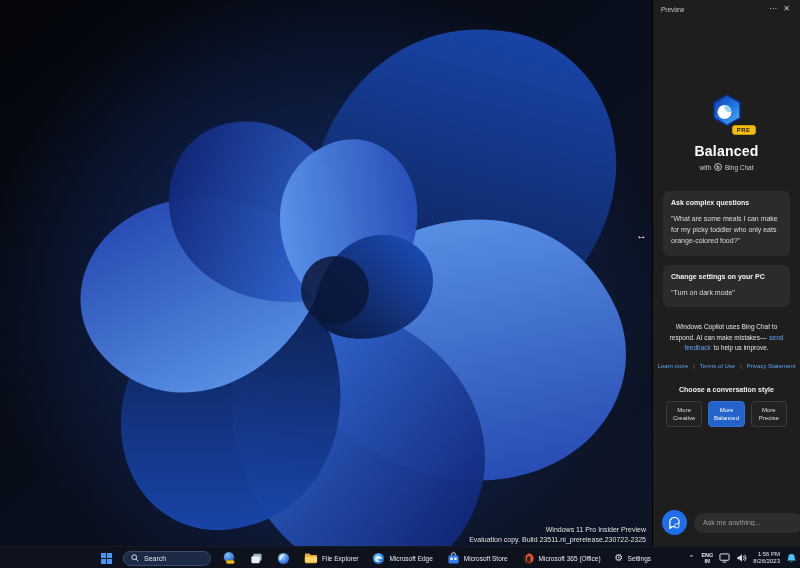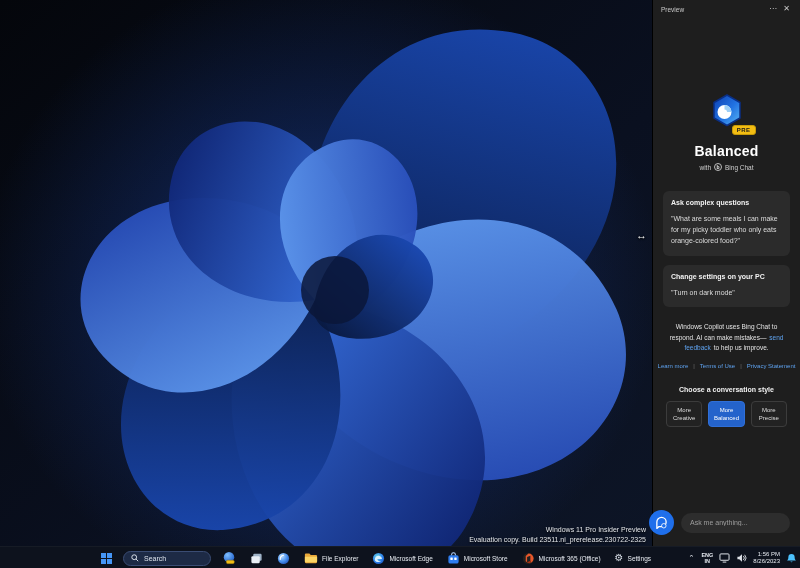--- a/index.html
+++ b/index.html
@@ -43,21 +43,21 @@
   .disc-link { color:#5ea2ef; cursor:pointer; margin:0 1px; }
   .footer-links { margin-top:9px; display:flex; justify-content:center; align-items:center;
     gap:5px; font-size:6px; }
   .footer-links a { color:#5ea2ef; text-decoration:none; cursor:pointer; }
   .flink-sep { color:#6f6f6f; }
   .style-title { margin-top:17px; text-align:center; font-size:7px; font-weight:bold; color:#efefef; }
   .style-buttons { display:flex; gap:6px; padding:0 13px; margin-top:8px; }
   .style-btn { flex:1; background:#222; border:1px solid #3c3c3c; border-radius:4px;
     color:#dedede; font-size:6px; line-height:1.35; padding:4px 0; text-align:center; cursor:pointer; }
   .style-btn.selected { background:#2463cb; border-color:#2f6fd8; color:#fff; }
-  .input-row { margin-top:auto; display:flex; align-items:center; gap:7px; padding:8px 10px 11px 9px;justify-content:flex-end; }
+  .input-row { margin-top:auto; display:flex; align-items:center; gap:7px; padding:8px 10px 11px 9px; }
   .copilot-mic { width:25px; height:25px; border-radius:50%; background:#1f6feb; border:none;
     display:flex; align-items:center; justify-content:center; cursor:pointer; flex:0 0 auto; }
   .ask-input { flex:1; height:20px; border-radius:10px; background:#2d2d2d; border:none;
     color:#ddd; font-size:7px; padding:0 9px; outline:none; }
   .ask-input::placeholder { color:#9d9d9d; }
 
   
   .taskbar { position:absolute; left:0; bottom:0; width:800px; height:22px;
     background:rgba(14,19,30,0.96); border-top:1px solid rgba(255,255,255,0.04); z-index:50; }
   .tb-center { position:absolute; left:98px; top:0; height:22px; display:flex;

